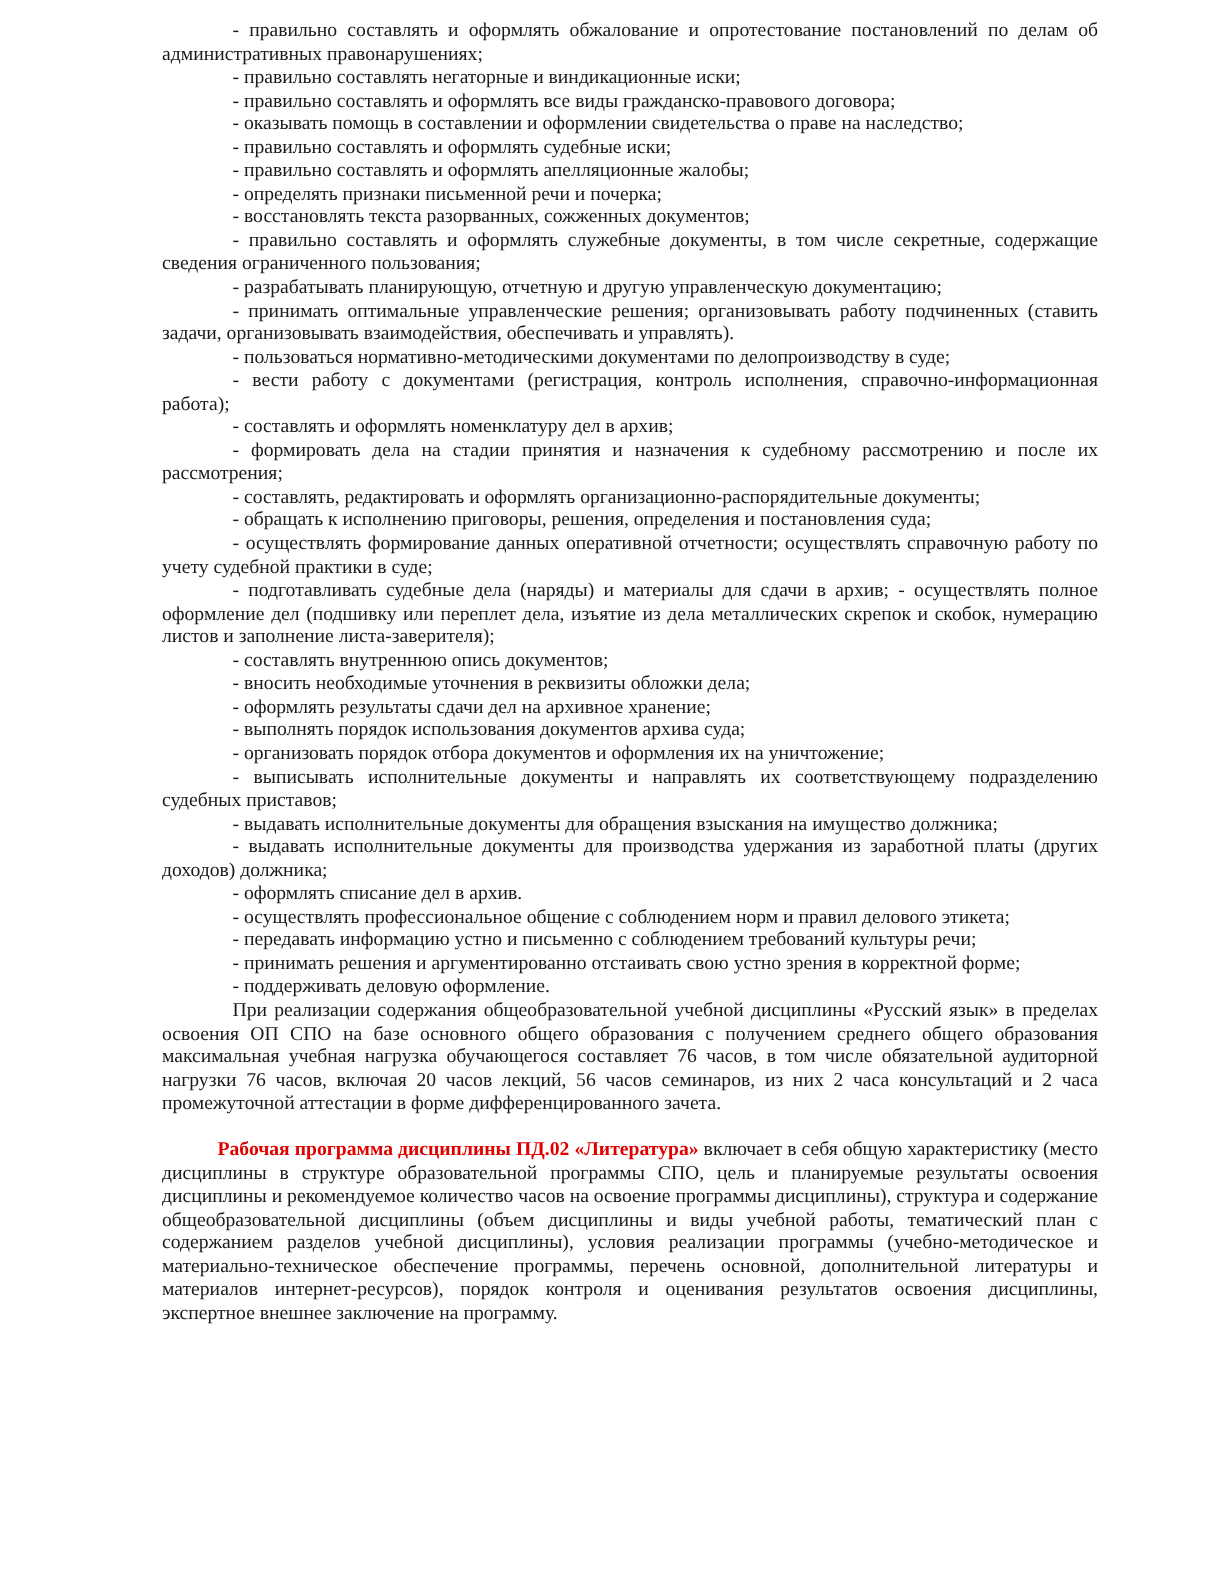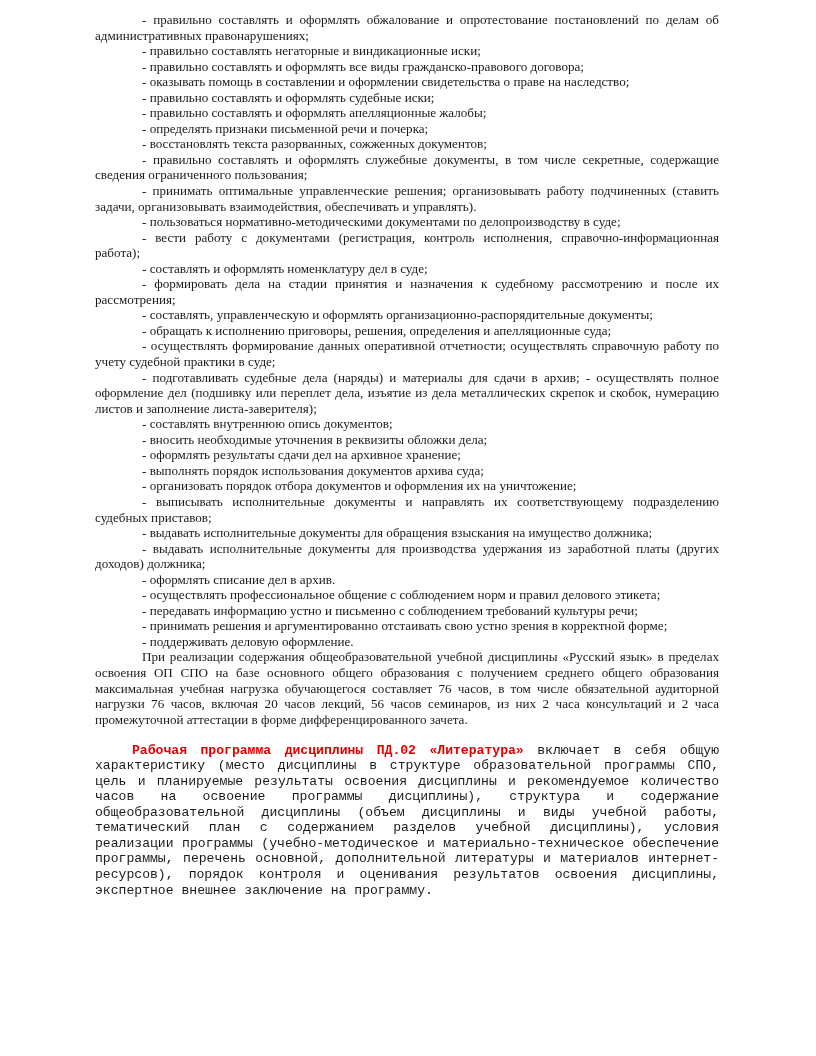--- a/index.html
+++ b/index.html
@@ -1,62 +1,62 @@
 <!DOCTYPE html>
 <html><head>
 <meta charset="utf-8">
 <style>
   html, body { margin: 0; padding: 0; background: #ffffff; }
   body { width: 816px; height: 1056px; position: relative; overflow: hidden; }
   .page {
     position: absolute;
-    left: 95px;
+    left: 108px;
     top: 12px;
     width: 624px;
     font-family: "Liberation Serif", "DejaVu Serif", serif;
     font-size: 13.1px;
     line-height: 15.55px;
     color: #1a1a1a;
   }
   .p {
     margin: 0;
     text-indent: 47px;
     text-align: justify;
     text-align-last: left;
   }
   .gap { height: 15.5px; }
   .intro {
     margin: 0;
     text-indent: 37px;
     text-align: justify;
-    font-family: Liberation Mono, monospace;
   }
   .red { color: #e00000; font-weight: bold; }
 </style>
 </head>
 <body>
 
 <div class="page">
   <div id="items">
       <p class="p">- правильно составлять и оформлять обжалование и опротестование постановлений по делам об административных правонарушениях;</p>
       <p class="p">- правильно составлять негаторные и виндикационные иски;</p>
       <p class="p">- правильно составлять и оформлять все виды гражданско-правового договора;</p>
       <p class="p">- оказывать помощь в составлении и оформлении свидетельства о праве на наследство;</p>
       <p class="p">- правильно составлять и оформлять судебные иски;</p>
       <p class="p">- правильно составлять и оформлять апелляционные жалобы;</p>
       <p class="p">- определять признаки письменной речи и почерка;</p>
       <p class="p">- восстановлять текста разорванных, сожженных документов;</p>
       <p class="p">- правильно составлять и оформлять служебные документы, в том числе секретные, содержащие сведения ограниченного пользования;</p>
+      <p class="p">- разрабатывать планирующую, отчетную и другую управленческую документацию;</p>
       <p class="p">- принимать оптимальные управленческие решения; организовывать работу подчиненных (ставить задачи, организовывать взаимодействия, обеспечивать и управлять).</p>
       <p class="p">- пользоваться нормативно-методическими документами по делопроизводству в суде;</p>
       <p class="p">- вести работу с документами (регистрация, контроль исполнения, справочно-информационная работа);</p>
-      <p class="p">- составлять и оформлять номенклатуру дел в суде;</p>
+      <p class="p">- составлять и оформлять номенклатуру дел в архив;</p>
       <p class="p">- формировать дела на стадии принятия и назначения к судебному рассмотрению и после их рассмотрения;</p>
-      <p class="p">- составлять, управленческую и оформлять организационно-распорядительные документы;</p>
-      <p class="p">- обращать к исполнению приговоры, решения, определения и апелляционные суда;</p>
+      <p class="p">- составлять, редактировать и оформлять организационно-распорядительные документы;</p>
+      <p class="p">- обращать к исполнению приговоры, решения, определения и постановления суда;</p>
       <p class="p">- осуществлять формирование данных оперативной отчетности; осуществлять справочную работу по учету судебной практики в суде;</p>
       <p class="p">- подготавливать судебные дела (наряды) и материалы для сдачи в архив; - осуществлять полное оформление дел (подшивку или переплет дела, изъятие из дела металлических скрепок и скобок, нумерацию листов и заполнение листа-заверителя);</p>
       <p class="p">- составлять внутреннюю опись документов;</p>
       <p class="p">- вносить необходимые уточнения в реквизиты обложки дела;</p>
       <p class="p">- оформлять результаты сдачи дел на архивное хранение;</p>
       <p class="p">- выполнять порядок использования документов архива суда;</p>
       <p class="p">- организовать порядок отбора документов и оформления их на уничтожение;</p>
       <p class="p">- выписывать исполнительные документы и направлять их соответствующему подразделению судебных приставов;</p>
       <p class="p">- выдавать исполнительные документы для обращения взыскания на имущество должника;</p>
       <p class="p">- выдавать исполнительные документы для производства удержания из заработной платы (других доходов) должника;</p>

